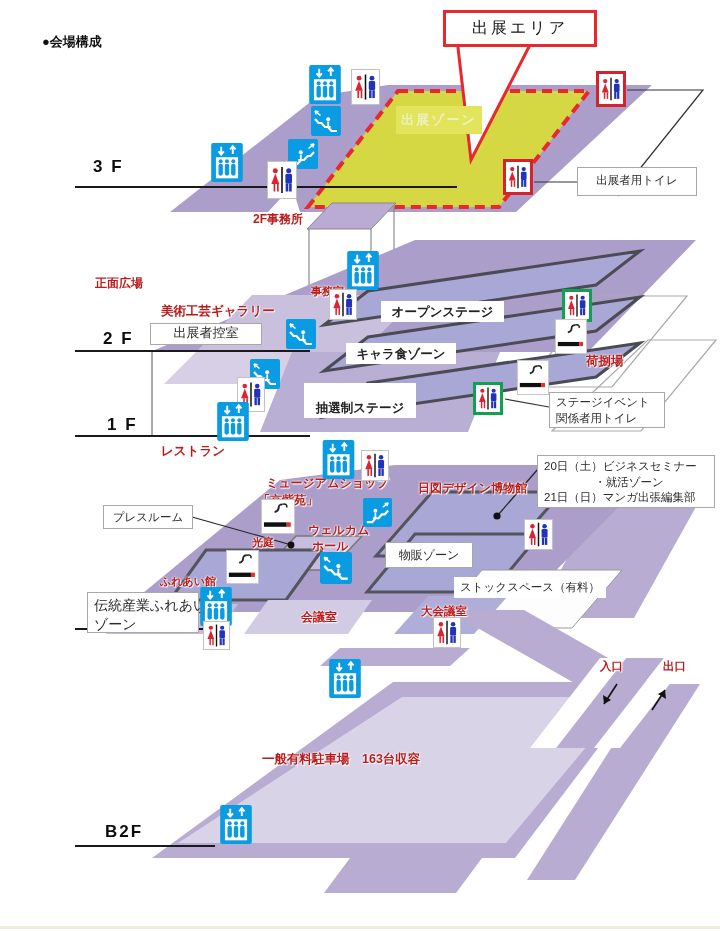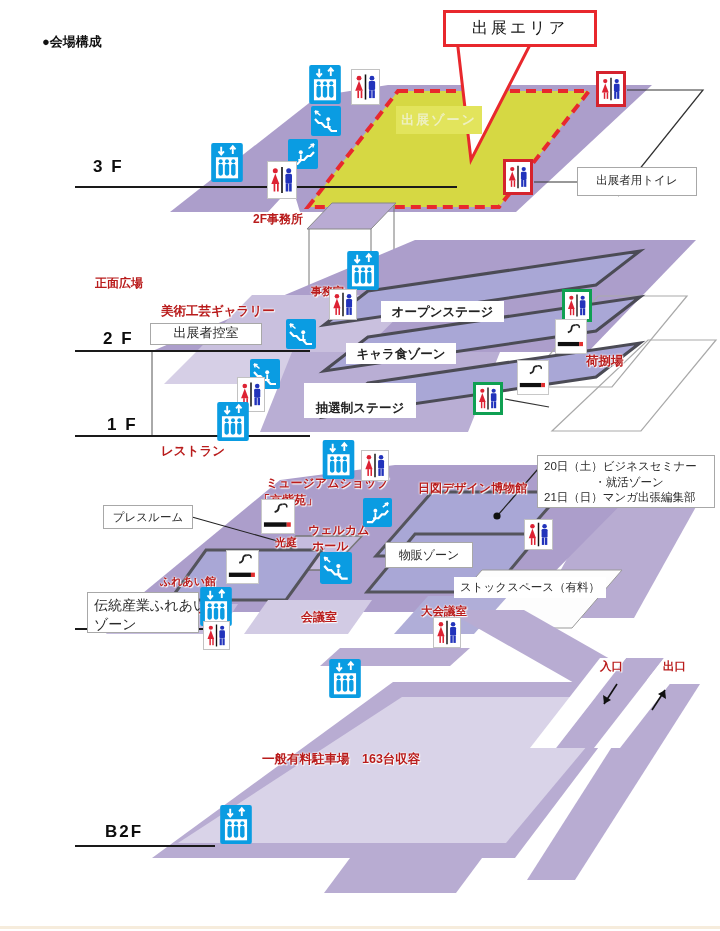--- a/index.html
+++ b/index.html
@@ -177,32 +177,36 @@
 
 <div class="zlbl" style="left:253px;top:211px;font-size:12px;">2F事務所</div>
 <div class="zlbl" style="left:311px;top:284px;font-size:11px;">事務室</div>
 <div class="zlbl" style="left:95px;top:275px;font-size:12px;text-align:right;">正面広場</div>
 <div class="zlbl" style="left:161px;top:303px;font-size:12.5px;">美術工芸ギャラリー</div>
 <div class="wbox" style="left:150px;top:323px;width:110px;height:20px;font-size:13px;">出展者控室</div>
 <div class="wbox nob" style="left:381px;top:301px;width:123px;height:18px;font-size:12.5px;padding-top:3px;font-weight:bold;color:#222;">オープンステージ</div>
 <div class="wbox nob" style="left:346px;top:343px;width:110px;height:18px;font-size:12.5px;padding-top:3px;font-weight:bold;color:#222;">キャラ食ゾーン</div>
 <div class="wbox nob" style="left:304px;top:383px;width:112px;height:18px;font-size:12.5px;padding-top:17px;font-weight:bold;color:#222;">抽選制ステージ</div>
 <div class="zlbl" style="left:586px;top:353px;font-size:12.5px;">荷捌場</div>
+<div class="wbox" style="left:549px;top:392px;width:108px;height:32px;font-size:11.5px;text-align:left;padding:2px 0 0 6px;">
+  <div>ステージイベント</div>
+  <div>関係者用トイレ</div>
+</div>
 
 <div class="zlbl" style="left:161px;top:443px;font-size:12.5px;">レストラン</div>
 <div class="zlbl" style="left:266px;top:475px;font-size:12px;">ミュージアムショップ</div>
 <div class="zlbl" style="left:258px;top:492px;font-size:12px;">「京紫苑」</div>
 <div class="zlbl" style="left:418px;top:480px;font-size:12px;">日図デザイン博物館</div>
 <div class="wbox" style="left:537px;top:455px;width:170px;height:48px;font-size:11.5px;text-align:left;padding:3px 0 0 6px;">
   <div>20日（土）ビジネスセミナー</div>
   <div style="text-align:center;">・就活ゾーン</div>
   <div>21日（日）マンガ出張編集部</div>
 </div>
 <div class="wbox" style="left:103px;top:505px;width:88px;height:18px;font-size:11.5px;padding-top:4px;">プレスルーム</div>
-<div class="zlbl" style="left:275px;top:535px;font-size:11px;">光庭</div>
+<div class="zlbl" style="left:252px;top:535px;font-size:11px;">光庭</div>
 <div class="zlbl" style="left:308px;top:522px;font-size:12px;">ウェルカム</div>
 <div class="zlbl" style="left:312px;top:538px;font-size:12px;">ホール</div>
 <div class="zlbl under" style="left:160px;top:574px;font-size:11px;">ふれあい館</div>
 <div class="wbox" style="left:87px;top:548px;width:104px;height:36px;font-size:14px;text-align:left;padding:3px 0 0 6px;margin-top:44px;">
   <div>伝統産業ふれあい</div>
   <div>ゾーン</div>
 </div>
 <div class="wbox" style="left:385px;top:542px;width:86px;height:20px;font-size:12px;padding-top:4px;">物販ゾーン</div>
 <div class="wbox nob" style="left:454px;top:577px;width:152px;height:18px;font-size:11.5px;padding-top:3px;">ストックスペース（有料）</div>
 <div class="zlbl" style="left:138px;top:606px;font-size:11.5px;">イベントルーム</div>

